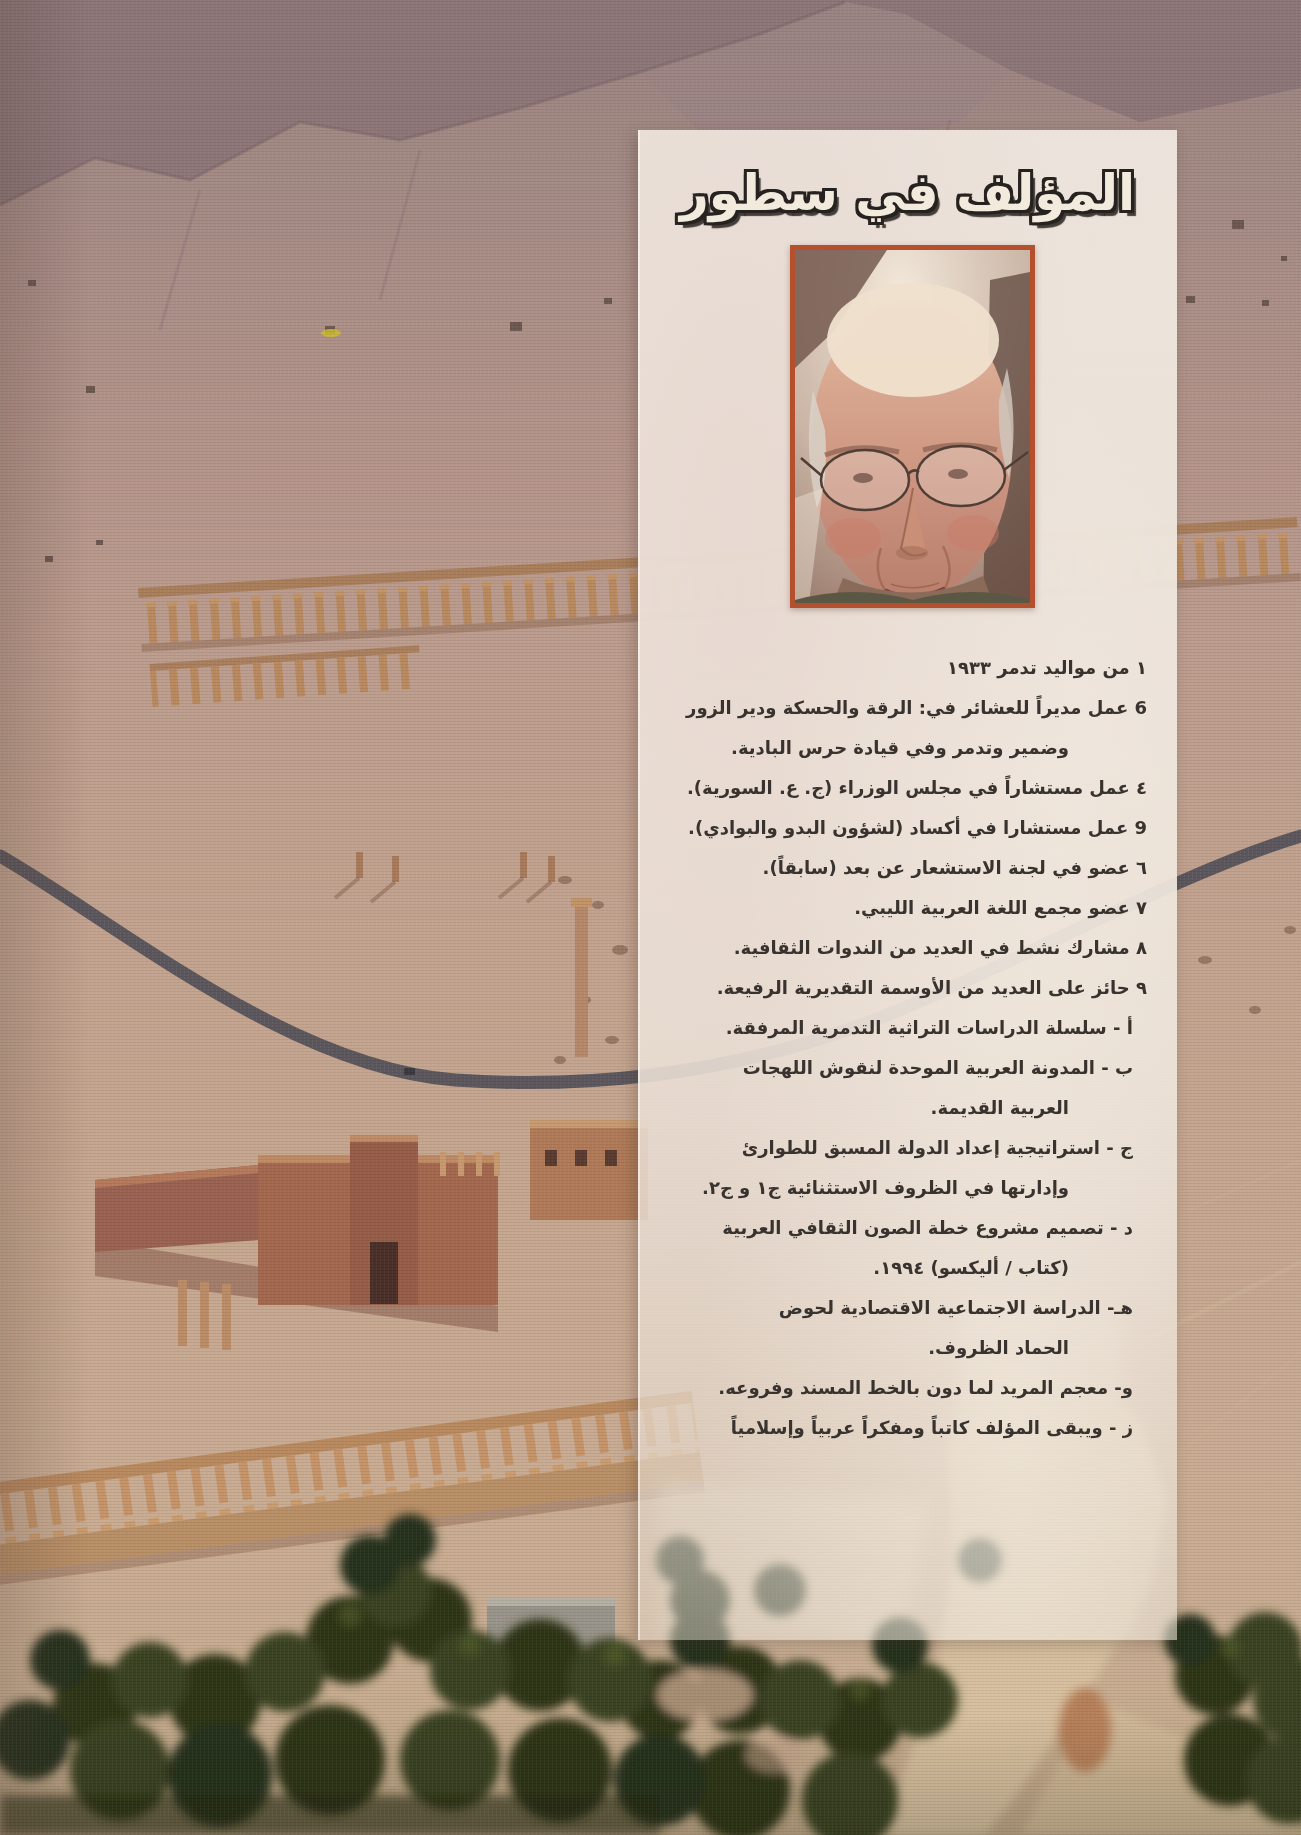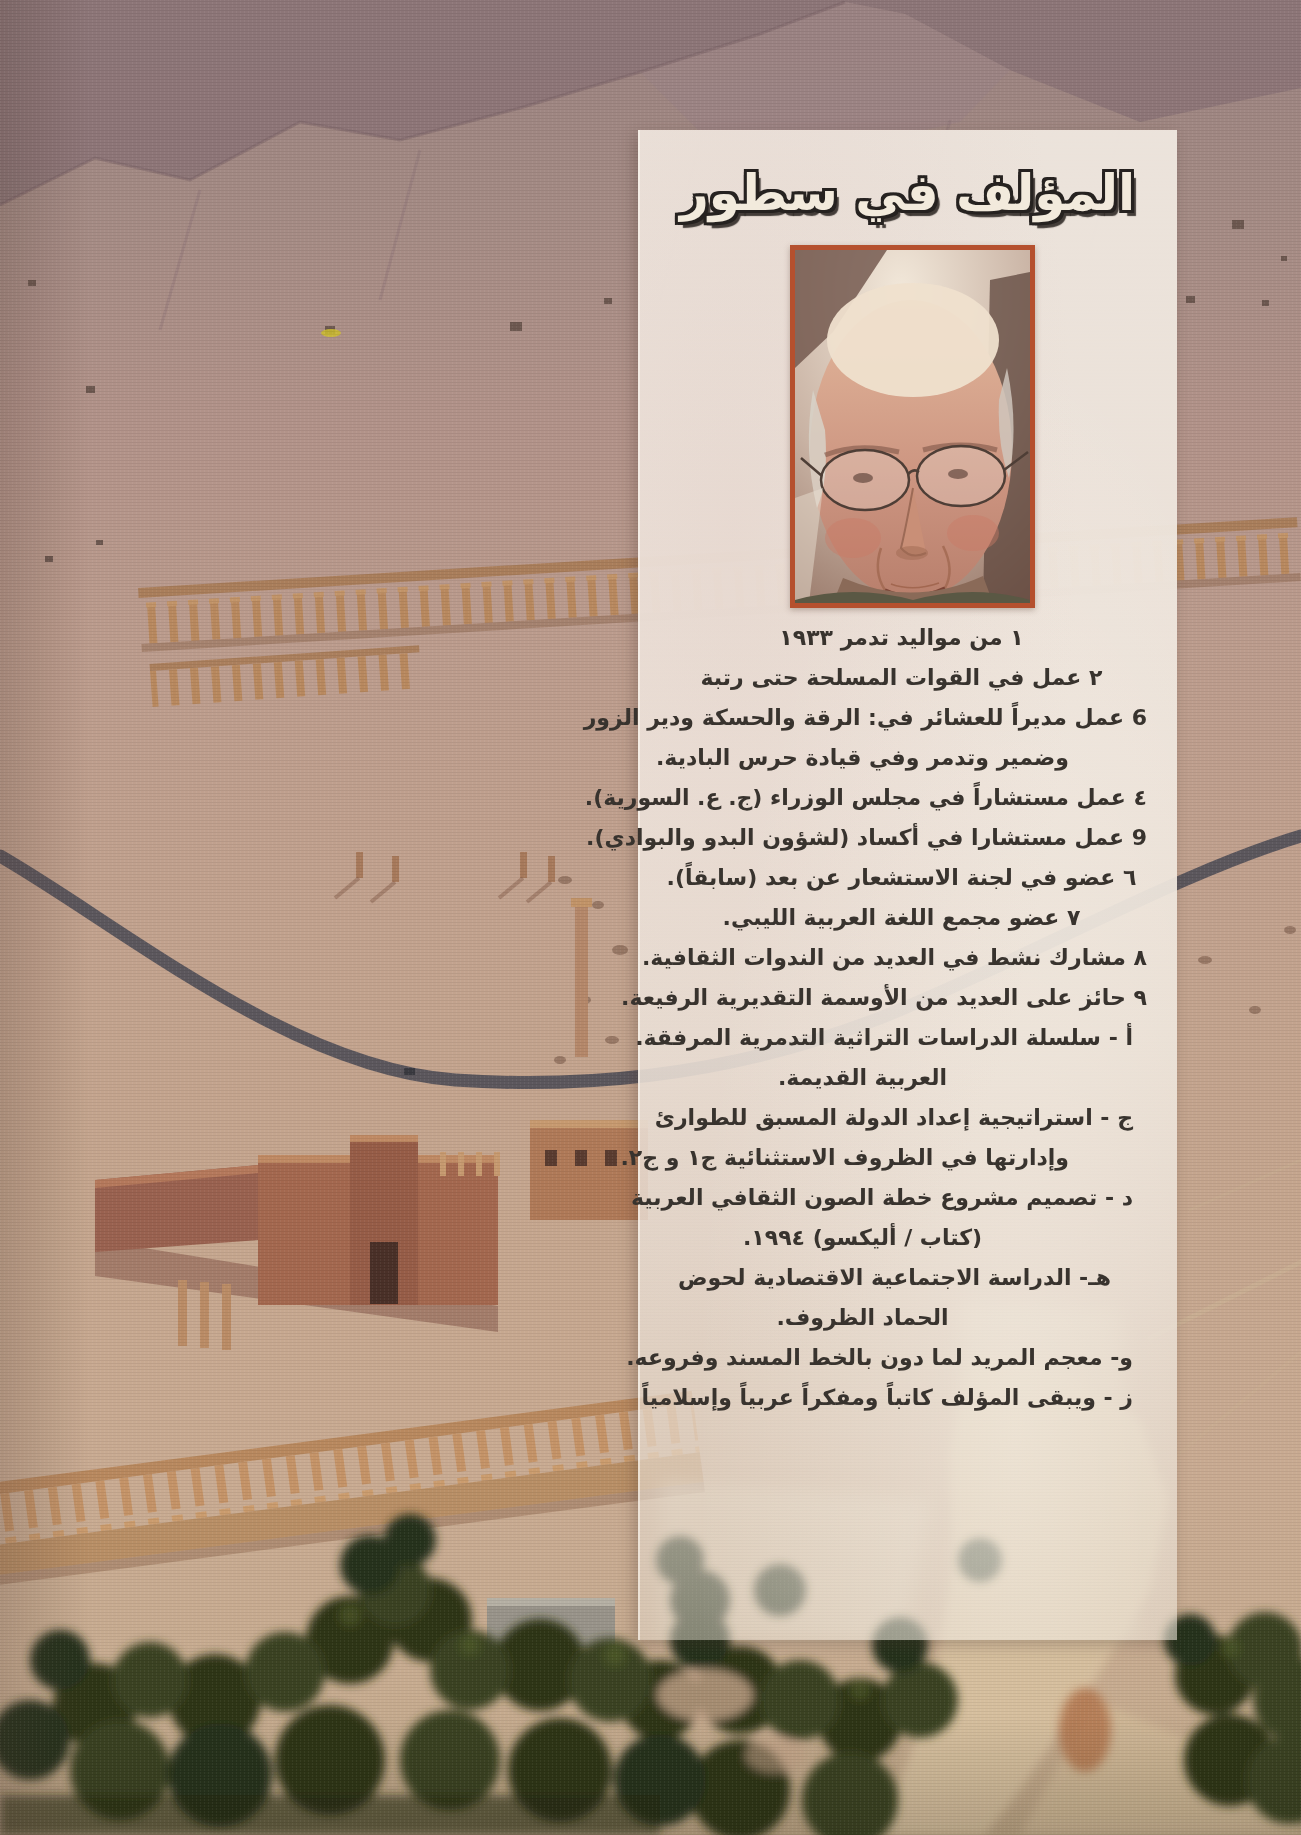--- a/index.html
+++ b/index.html
@@ -27,22 +27,22 @@
   .panel-title{position:absolute;top:34px;left:0;right:0;text-align:center;
     font-size:50px;font-weight:bold;color:var(--title-fill,#f2eadc);
     text-shadow:
       -3px -3px 0 #262220, 3px -3px 0 #262220, -3px 3px 0 #262220, 3px 3px 0 #262220,
       0 -3px 0 #262220, 0 3px 0 #262220, -3px 0 0 #262220, 3px 0 0 #262220,
       5px 6px 1px rgba(38,32,28,.85);}
   .photo-frame{position:absolute;top:115px;left:152px;width:235px;height:353px;
     border:5px solid var(--photo-border,#b5502e);
     box-shadow:0 2px 6px rgba(90,60,45,.35);}
   .photo-frame svg{display:block;}
-  .bio{position:absolute;top:488px;right:0;left:0;padding:0 30px 0 18px;
-    color:#38332e;font-size:22px;font-weight:700;line-height:40px;text-align:center;}
+  .bio{position:absolute;top:518px;right:0;left:0;padding:0 30px 0 18px;
+    color:#38332e;font-size:18px;font-weight:700;line-height:40px;text-align:right;}
   .bio-line{white-space:nowrap;}
   .bio-line.ind1{padding-right:78px;}
   .bio-line.ind2{padding-right:14px;}
 </style>
 </head>
 <body>
 
 <div class="page">
 
   <svg class="bg" width="1301" height="1835" viewBox="0 0 1301 1835" aria-hidden="true">
@@ -305,30 +305,30 @@
         <path d="M90,340 Q118,353 150,338" stroke="#7c4436" stroke-width="3.5" fill="none"></path>
         <path d="M96,334 Q118,342 144,333" stroke="#9c6048" stroke-width="1.5" fill="none" opacity=".8"></path>
         <path d="M0,248 L28,238 L14,353 L0,353 Z" fill="#e8ddcf" opacity=".5"></path>
         <path d="M38,353 L48,328 Q118,358 188,326 L198,353 Z" fill="#8a6a58"></path>
         <path d="M0,353 L0,350 Q58,334 118,350 Q178,334 235,350 L235,353 Z" fill="#5a5844"></path>
       </svg>
     </div>
 
     <div class="bio">
         <div class="bio-line">١ من مواليد تدمر ١٩٣٣</div>
-        <div class="bio-line">٢ عمل في القوات المسلحة حتى رتبة</div>
         <div class="bio-line">6 عمل مديراً للعشائر في: الرقة والحسكة ودير الزور</div>
         <div class="bio-line ind1">وضمير وتدمر وفي قيادة حرس البادية.</div>
         <div class="bio-line">٤ عمل مستشاراً في مجلس الوزراء (ج. ع. السورية).</div>
         <div class="bio-line">9 عمل مستشارا في أكساد (لشؤون البدو والبوادي).</div>
         <div class="bio-line">٦ عضو في لجنة الاستشعار عن بعد (سابقاً).</div>
         <div class="bio-line">٧ عضو مجمع اللغة العربية الليبي.</div>
         <div class="bio-line">٨ مشارك نشط في العديد من الندوات الثقافية.</div>
         <div class="bio-line">٩ حائز على العديد من الأوسمة التقديرية الرفيعة.</div>
         <div class="bio-line ind2">أ - سلسلة الدراسات التراثية التدمرية المرفقة.</div>
+        <div class="bio-line ind2">ب - المدونة العربية الموحدة لنقوش اللهجات</div>
         <div class="bio-line ind1">العربية القديمة.</div>
         <div class="bio-line ind2">ج - استراتيجية إعداد الدولة المسبق للطوارئ</div>
         <div class="bio-line ind1">وإدارتها في الظروف الاستثنائية ج١ و ج٢.</div>
         <div class="bio-line ind2">د - تصميم مشروع خطة الصون الثقافي العربية</div>
         <div class="bio-line ind1">(كتاب / أليكسو) ١٩٩٤.</div>
         <div class="bio-line ind2">هـ- الدراسة الاجتماعية الاقتصادية لحوض</div>
         <div class="bio-line ind1">الحماد الظروف.</div>
         <div class="bio-line ind2">و- معجم المريد لما دون بالخط المسند وفروعه.</div>
         <div class="bio-line ind2">ز - ويبقى المؤلف كاتباً ومفكراً عربياً وإسلامياً</div>
       </div>

